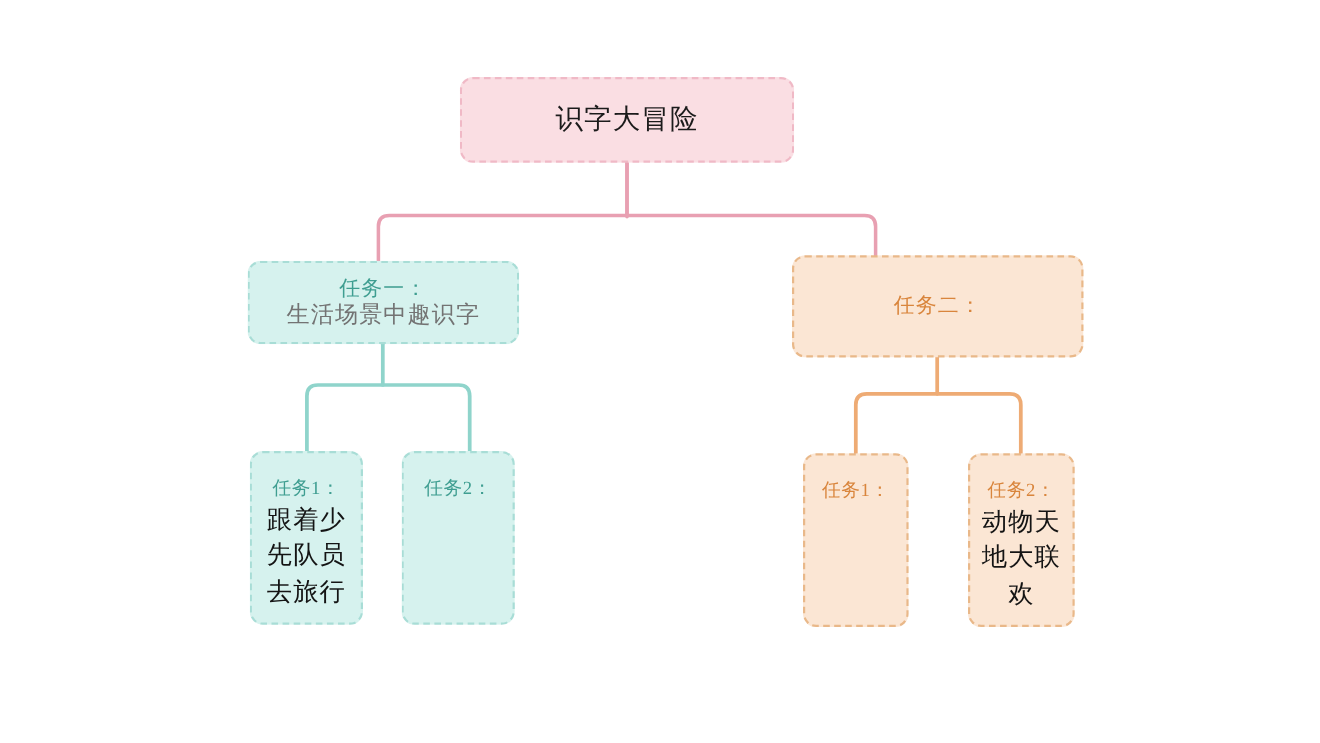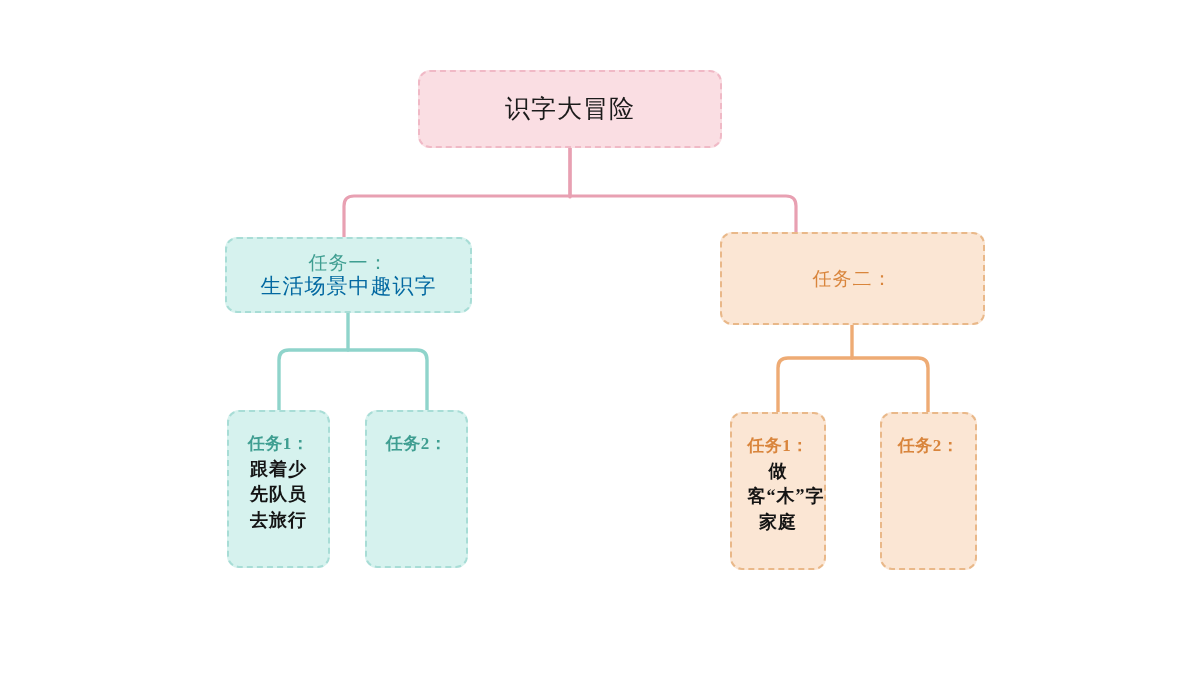--- a/index.html
+++ b/index.html
@@ -39,21 +39,21 @@
     color:#1b1b1b;
     letter-spacing:1px;
   }
 
   
   .node.branch{
     border-radius:12px;
     padding:4px 24px;
   }
   .node.branch .line1{font-size:19px;letter-spacing:1px;}
-  .node.branch .line2{font-size:21px;color:#0369a1;letter-spacing:1px;}
+  .node.branch .line2{font-size:21px;color:#737373;letter-spacing:1px;}
 
   .node.teal{
     background:#d6f2ee;
     border-color:#a8ddd6;
   }
   .node.orange{
     background:#fbe6d4;
     border-color:#e9b889;
     align-items:center;
   }
@@ -61,29 +61,28 @@
   .orangetext{color:#d9853c;}
 
   #branch-1{left:225px;top:237px;width:247px;height:76px;}
   #branch-2{left:720px;top:232px;width:265px;height:93px;}
 
   
   .node.leaf{
     border-radius:12px;
     justify-content:flex-start;
     padding-top:22px;
-    font-weight:bold;
   }
   .node.leaf .tag{
     font-size:17px;
     letter-spacing:.5px;
     margin-bottom:2px;
   }
   .node.leaf .body{
-    font-size:18px;
+    font-size:23px;
     color:#141414;
     letter-spacing:1px;
     line-height:1.42;
     width:3.4em;
   }
 
   #leaf-1-1{left:227px;top:410px;width:103px;height:158px;}
   #leaf-1-2{left:365px;top:410px;width:103px;height:158px;}
   #leaf-2-1{left:730px;top:412px;width:96px;height:158px;}
   #leaf-2-2{left:880px;top:412px;width:97px;height:158px;}
@@ -122,20 +121,20 @@
     <div class="tag tealtext">任务1：</div>
     <div class="body">跟着少先队员去旅行</div>
   </div>
 
   <div class="node leaf teal" id="leaf-1-2">
     <div class="tag tealtext">任务2：</div>
   </div>
 
   <div class="node leaf orange" id="leaf-2-1">
     <div class="tag orangetext">任务1：</div>
-    <div class="body">做客“木”字家庭</div>
   </div>
 
   <div class="node leaf orange" id="leaf-2-2">
     <div class="tag orangetext">任务2：</div>
+    <div class="body">动物天地大联欢</div>
   </div>
 
 </div>
 
 </body></html>

